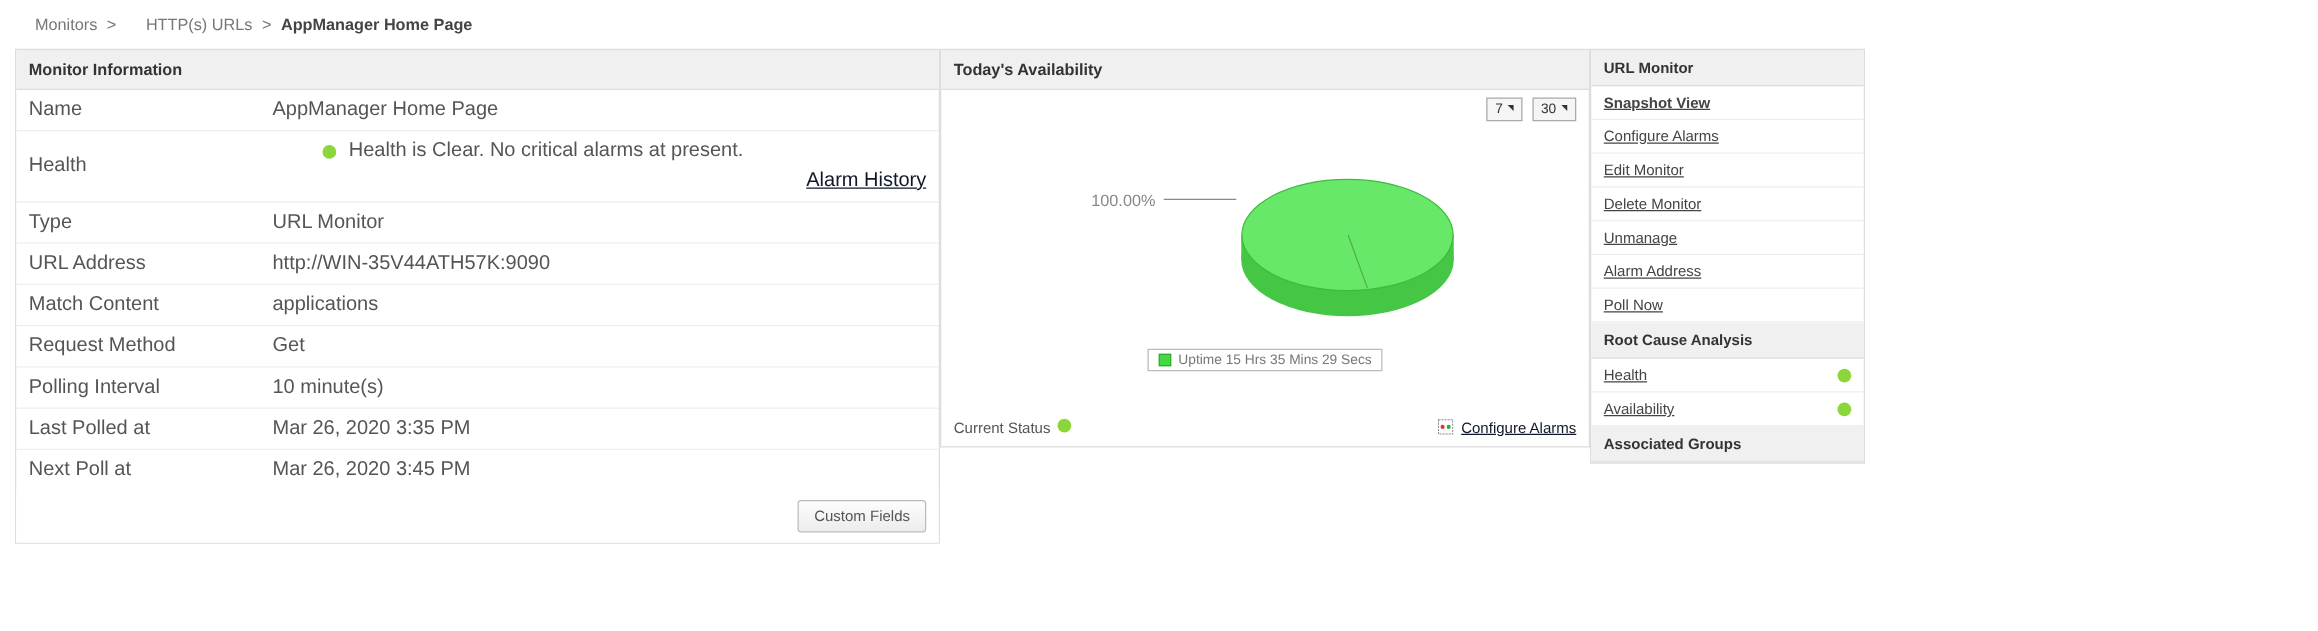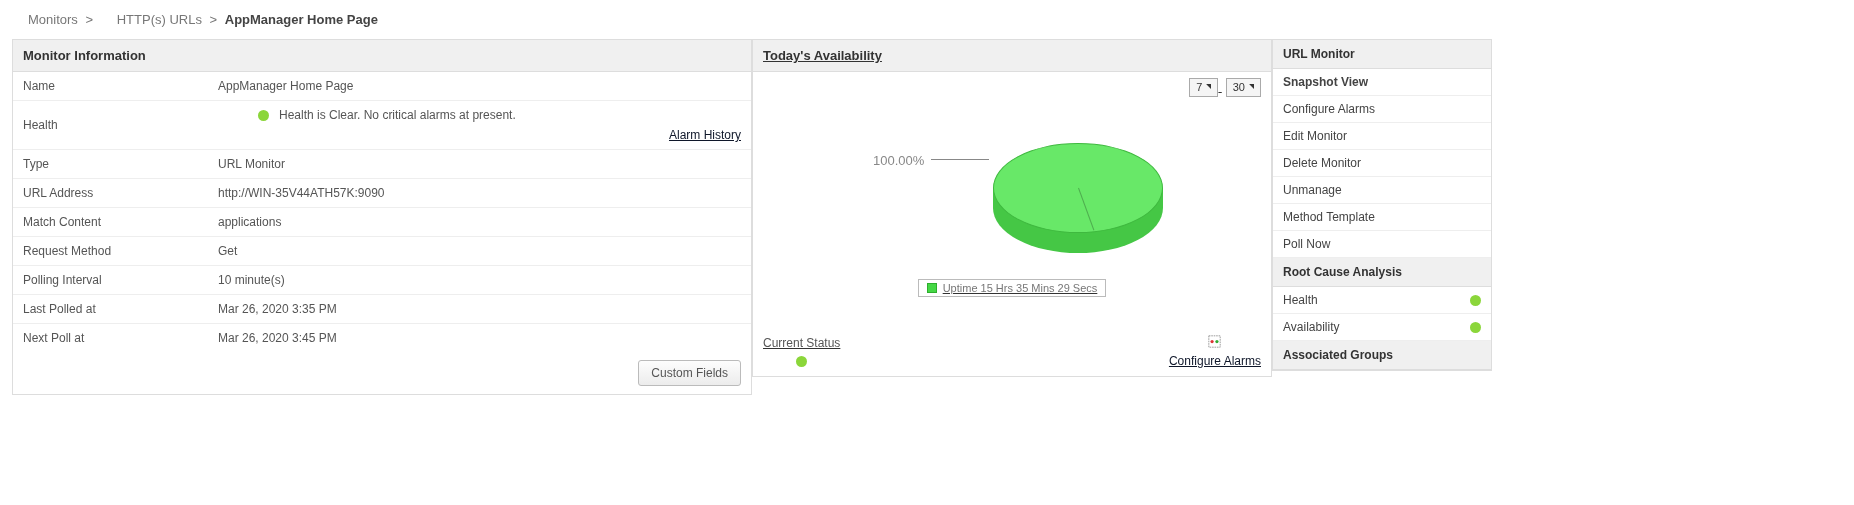--- a/index.html
+++ b/index.html
@@ -6,21 +6,21 @@
   body {
     margin: 0;
     padding: 12px;
     font-family: Arial, Helvetica, sans-serif;
     font-size: 12px;
     color: #333;
     background: #fff;
   }
   .layout { display: flex; align-items: flex-start; }
   .col-left { flex: 0 0 740px; }
-  .col-mid  { flex: 0 0 520px; text-decoration: underline; }
+  .col-mid  { flex: 0 0 520px; }
   .col-right{ flex: 0 0 220px; border: 1px solid #ddd; }
   .breadcrumb { color: #777; font-size: 13px; margin-bottom: 12px; }
   .breadcrumb .sep { margin: 0 4px; }
   .breadcrumb .current { color: #444; font-weight: bold; }
   .panel {
     border: 1px solid #ddd;
     background: #fff;
   }
   .panel-header {
     background: #f0f0f0;
@@ -28,21 +28,21 @@
     padding: 8px 10px;
     font-size: 13px;
     font-weight: bold;
     color: #333;
   }
   .kv-table { width: 100%; border-collapse: collapse; }
   .kv-table td {
     border-bottom: 1px solid #eee;
     padding: 7px 10px;
     color: #555;
-    font-size: 12px;
+    font-size: 16px;
     vertical-align: middle;
   }
   .kv-table tr:last-child td { border-bottom: none; }
   .kv-table td.k { width: 195px; color:#555; }
   .health-row { display:flex; align-items:center; gap:10px;padding-left:40px; }
   .dot { width:11px; height:11px; border-radius:50%; background:#8bd63a; display:inline-block; flex:none; }
   .alarm-history-wrap { text-align:right; padding-top:6px; }
   .link-underline { text-decoration: underline; color:#0f172a; cursor:pointer; }
   .panel-footer { text-align:right; padding:8px 10px; background:#fff; }
   .btn {
@@ -103,32 +103,32 @@
     padding:2px 8px;
     font-size:11px;
     color:#777;
     display:flex; align-items:center; gap:6px;
   }
   .legend-swatch { width:10px; height:10px; background:#45d845; border:1px solid #2eae2e; }
   .status-row {
     display:flex; justify-content:space-between; align-items:center;
     padding:8px 10px; font-size:12px; color:#555;
   }
-  .status-left { display:flex; align-items:center; gap:6px;flex-direction:column; }
+  .status-left { display:flex; align-items:flex-start; gap:6px; }
   .mini-icon { width:13px; height:13px; display:inline-block; }
   .mini-icon svg { width:13px; height:13px; }
   
   .side-header {
     background:#f0f0f0; border-bottom:1px solid #ddd;
     padding:7px 10px; font-weight:bold; font-size:12px; color:#333;
   }
   .side-item {
     padding:6px 10px; font-size:12px; color:#444;
     border-bottom:1px solid #eee; cursor:pointer;
-    display:flex; align-items:center; justify-content:space-between;
+    display:flex; align-items:center; justify-content:space-between;text-decoration:underline;
   }
   .side-item.active { font-weight:bold; }
   .side-item:last-child { border-bottom:none; }
   a.bc { color:#777; text-decoration:none; cursor:pointer;margin-left:16px; }
 </style>
 </head>
 <body>
 
 <div class="breadcrumb">
   <a class="bc">Monitors</a>
@@ -260,21 +260,21 @@
     <div class="side-item">
         <span>Edit Monitor</span>
       </div>
     <div class="side-item">
         <span>Delete Monitor</span>
       </div>
     <div class="side-item">
         <span>Unmanage</span>
       </div>
     <div class="side-item">
-        <span>Method Template</span>
+        <span>Alarm Address</span>
       </div>
     <div class="side-item">
         <span>Poll Now</span>
       </div>
 
     <div class="side-header">Root Cause Analysis</div>
     <div class="side-item">
       <span>Health</span>
       <span class="dot"></span>
     </div>

